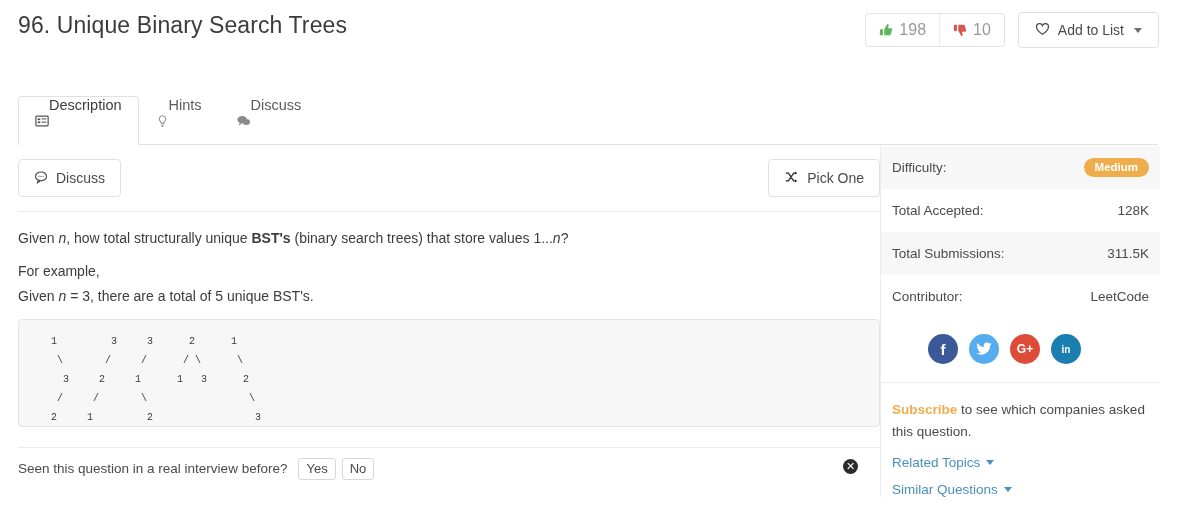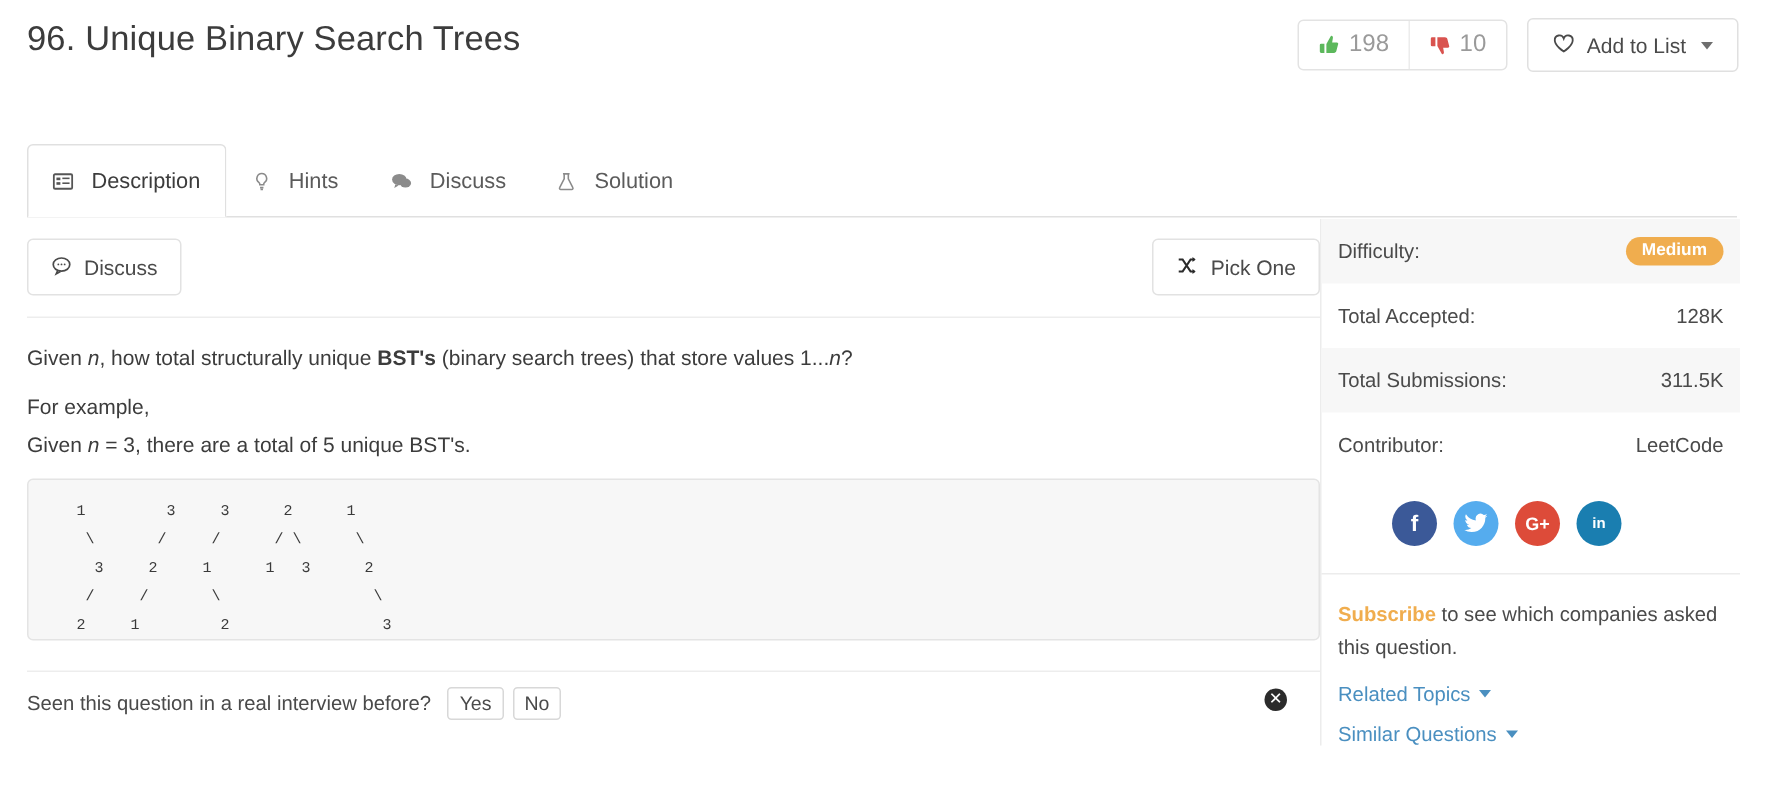--- a/index.html
+++ b/index.html
@@ -45,21 +45,21 @@
     border-right: 4px solid transparent; border-top: 5px solid #6e6e6e;
     margin-left: 2px;
   }
 
   
   .tabs {
     position: absolute; left: 18px; top: 94px; width: 1140px; height: 51px;
     border-bottom: 1px solid #e0e0e0; display: flex; align-items: flex-end;
   }
   .tab {
-    display: flex; align-items: center; gap: 12px;
+    display: flex; gap: 0;
     padding: 0 16px; height: 49px; font-size: 14.5px; color: #5b5b5b;
     cursor: pointer; background: transparent; position: relative; top: 1px;
     border: 1px solid transparent; border-radius: 4px 4px 0 0; margin-top: 24px;
   }
   .tab.active {
     background: #fff; border-color: #e0e0e0; border-bottom-color: #fff;
     color: #3c3c3c;
   }
   .tab .tico { color: #8b8b8b; display: flex; align-items: center; }
   .tab.active .tico { color: #555; }
@@ -205,29 +205,20 @@
     <div class="tab">
       <span class="tico">
         <svg width="15" height="14" viewBox="0 0 16 16" fill="currentColor">
             <ellipse cx="6.5" cy="6.5" rx="5.5" ry="4.3"></ellipse>
             <path d="M3.5 10l-.8 3 3.3-2z"></path>
             <ellipse cx="11.2" cy="9.2" rx="4.3" ry="3.4"></ellipse>
           </svg>
       </span>
       <span>Discuss</span>
     </div>
-    <div class="tab">
-      <span class="tico">
-        <svg width="13" height="14" viewBox="0 0 16 16" fill="none" stroke="currentColor" stroke-width="1.3">
-            <path d="M6.3 1.6v4.2L2.6 13a1 1 0 0 0 .9 1.5h9a1 1 0 0 0 .9-1.5L9.7 5.8V1.6z"></path>
-            <path d="M5.3 1.6h5.4"></path>
-          </svg>
-      </span>
-      <span>Solution</span>
-    </div>
   </div>
 
   <div class="main">
     <div class="toolbar">
       <button class="tbtn">
         <span>
           <svg width="14" height="14" viewBox="0 0 16 16" fill="none" stroke="#4a4a4a" stroke-width="1.3">
               <ellipse cx="8" cy="7.3" rx="6.3" ry="5"></ellipse>
               <path d="M5 12l-1 2.4 3.2-1.8"></path>
               <circle cx="5.6" cy="7.2" r=".7" fill="#4a4a4a" stroke="none"></circle>

